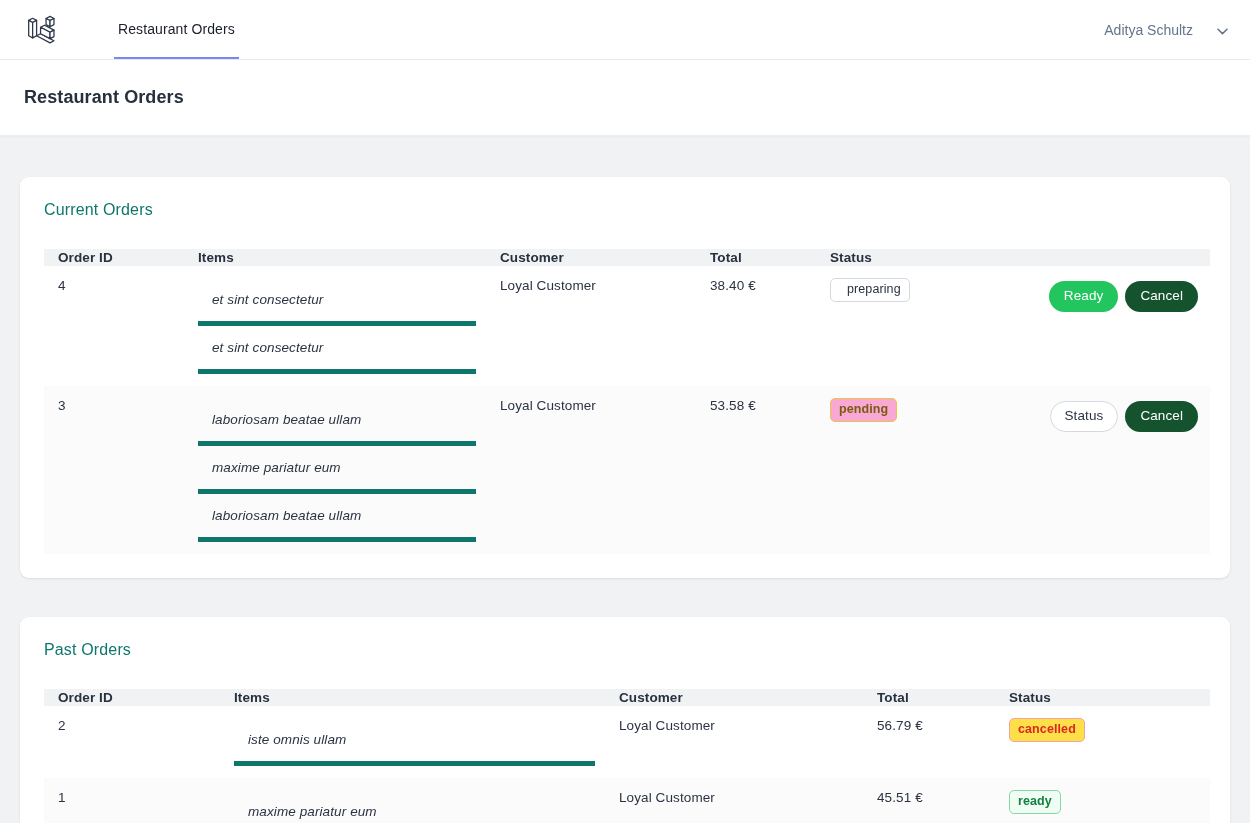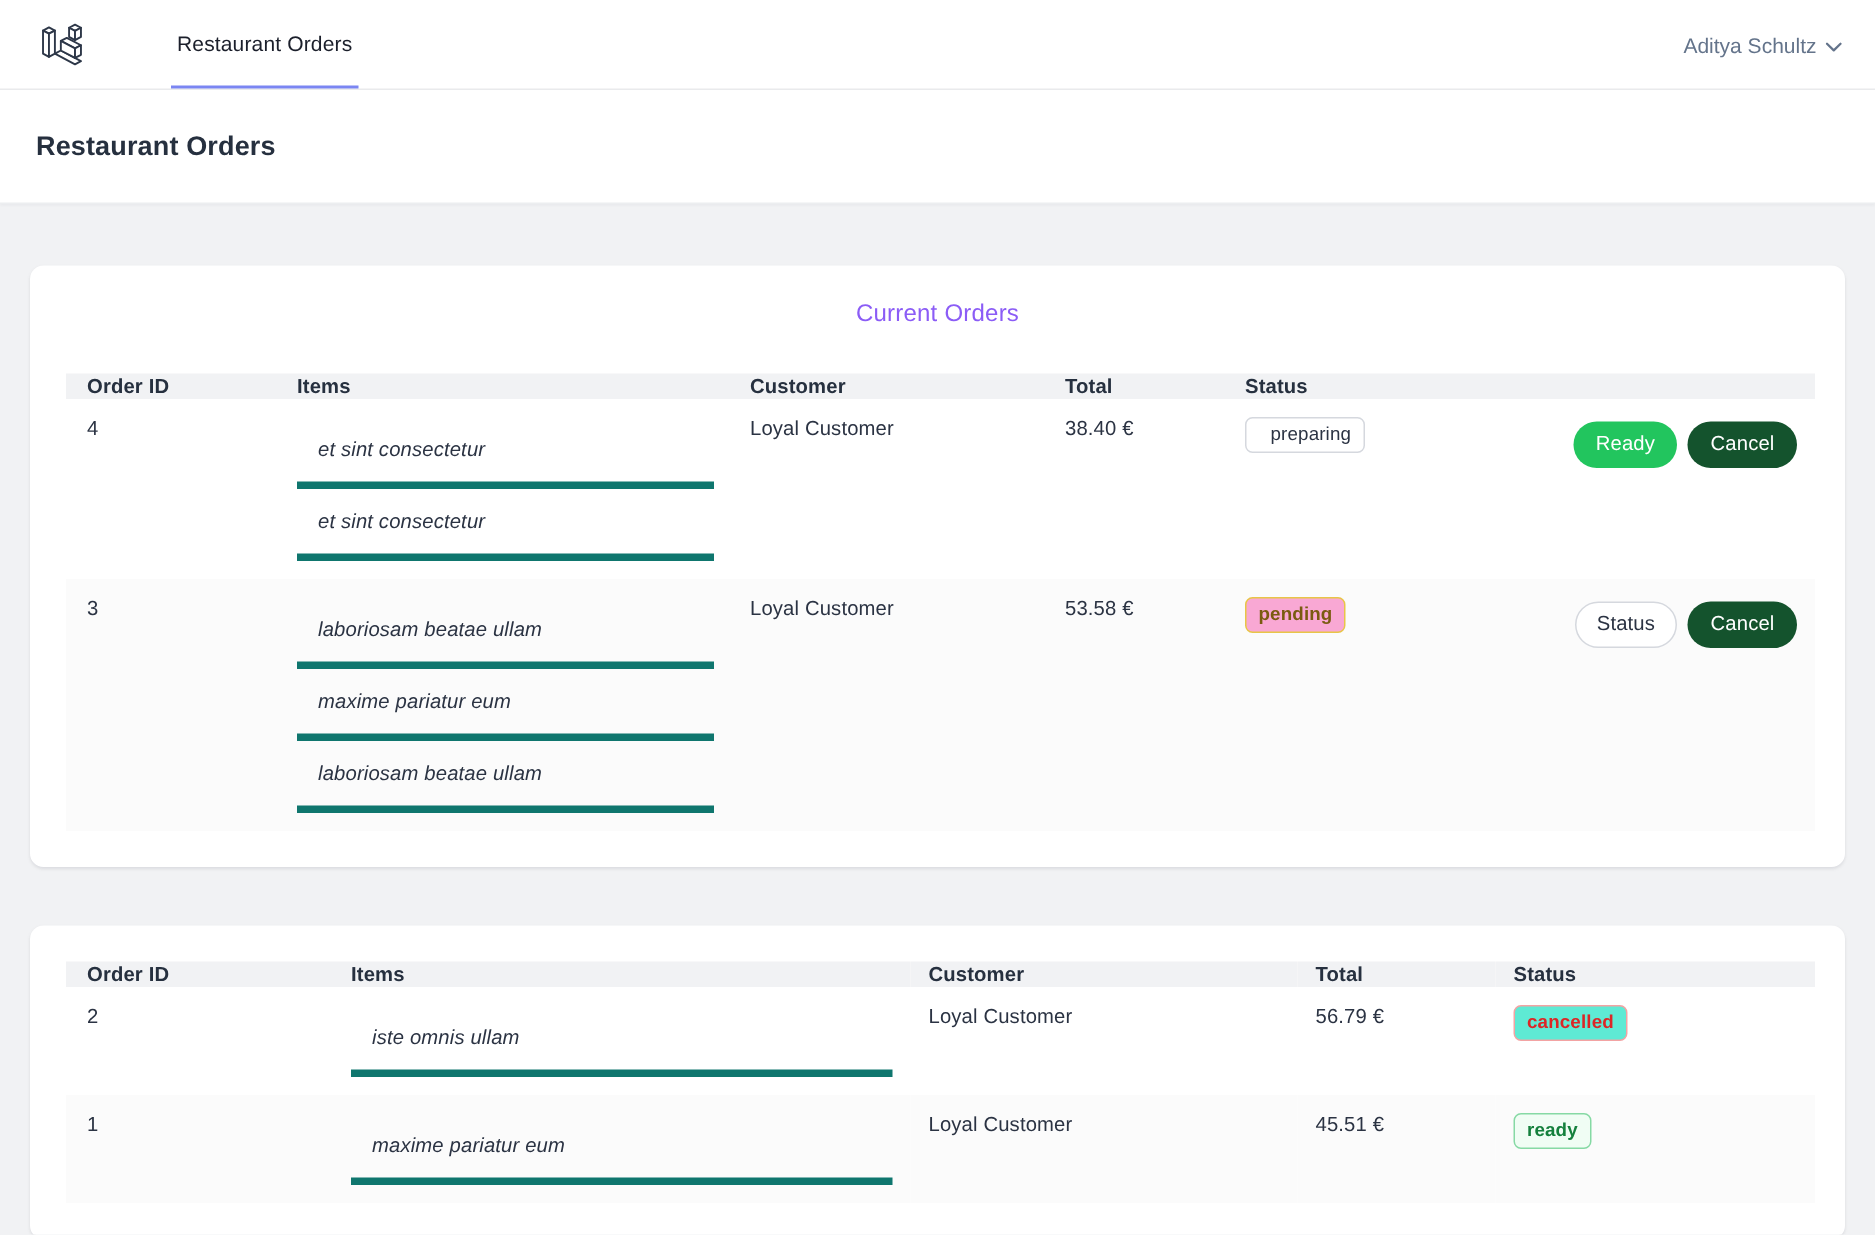--- a/index.html
+++ b/index.html
@@ -39,21 +39,21 @@
     border-bottom: 2px solid transparent;
     cursor: pointer;
     text-decoration: none;
   }
   .nav-link.active { border-bottom-color: #7b86f2; }
   .nav-right {
     margin-left: auto;
     display: flex; align-items: center;
   }
   .user-menu {
-    display: flex; align-items: center; gap: 6px;
+    display: flex; align-items: center; gap: 24px;
     font-size: 14px; color: #64748b; font-weight: 400;
     cursor: pointer;
     padding: 6px 2px;
     text-align: center;
   }
   .chev { display: block; }
 
   
   .page-header {
     background: #ffffff;
@@ -76,23 +76,22 @@
     background: #ffffff;
     border-radius: 9px;
     box-shadow: 0 1px 3px rgba(16,24,40,.06), 0 1px 2px rgba(16,24,40,.04);
     padding: 24px 24px 24px 24px;
     margin-bottom: 39px;
   }
   .card-title {
     margin: 0 0 30px 0;
     font-size: 16px;
     font-weight: 400;
-    color: #8b5cf6;
+    color: #0f766e;
     letter-spacing: .15px;
-    text-align: center;
   }
 
   table.orders {
     width: 100%;
     border-collapse: collapse;
     table-layout: fixed;
   }
   table.orders thead th {
     background: #f1f2f4;
     text-align: left;
@@ -131,21 +130,21 @@
     font-size: 12.5px;
     line-height: 15px;
     padding: 3px 8px 4px 8px;
     border-radius: 5px;
     border: 1px solid transparent;
     font-weight: 400;
     white-space: nowrap;
   }
   .badge.preparing { background:#ffffff; border-color:#d5d8de; color:#2b3343;padding-left:16px; }
   .badge.pending   { background:#f9a8d4; border-color:#e8c547; color:#7a5b10; font-weight:600; }
-  .badge.cancelled { background:#5eead4; border-color:#f3a3a3; color:#dc2626; font-weight:600; }
+  .badge.cancelled { background:#fde047; border-color:#f3a3a3; color:#dc2626; font-weight:600; }
   .badge.ready     { background:#f0fdf4; border-color:#86d9a4; color:#15803d; font-weight:600; }
 
   
   .actions {
     display: flex;
     justify-content: flex-end;
     align-items: center;
     gap: 7px;
     padding-top: 3px;
   }
@@ -291,20 +290,21 @@
                 <button class="btn btn-prepare">Status</button>
                 <button class="btn btn-cancel">Cancel</button>
               </div>
             </td>
           </tr>
         </tbody>
     </table>
   </div>
 
   <div class="card">
+    <h2 class="card-title">Past Orders</h2>
     <table class="orders">
       <colgroup>
         <col class="col-id-2">
           <col class="col-items-2">
           <col class="col-cust-2">
         <col class="col-total-2">
           <col class="col-status-2">
       </colgroup>
       <thead>
         <tr>

